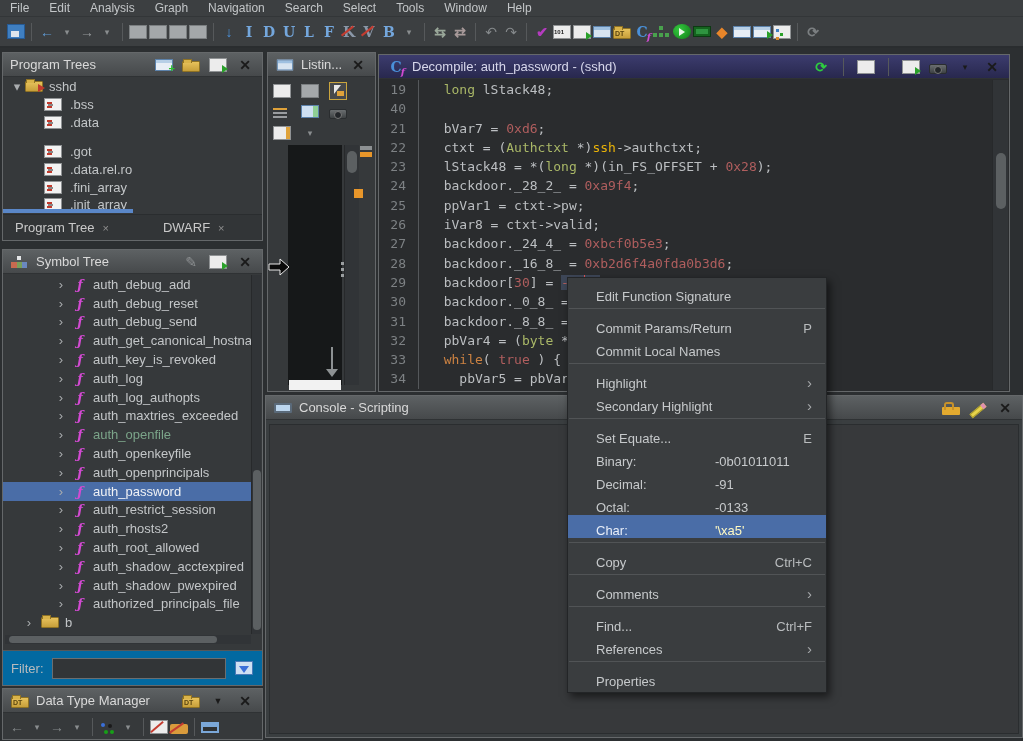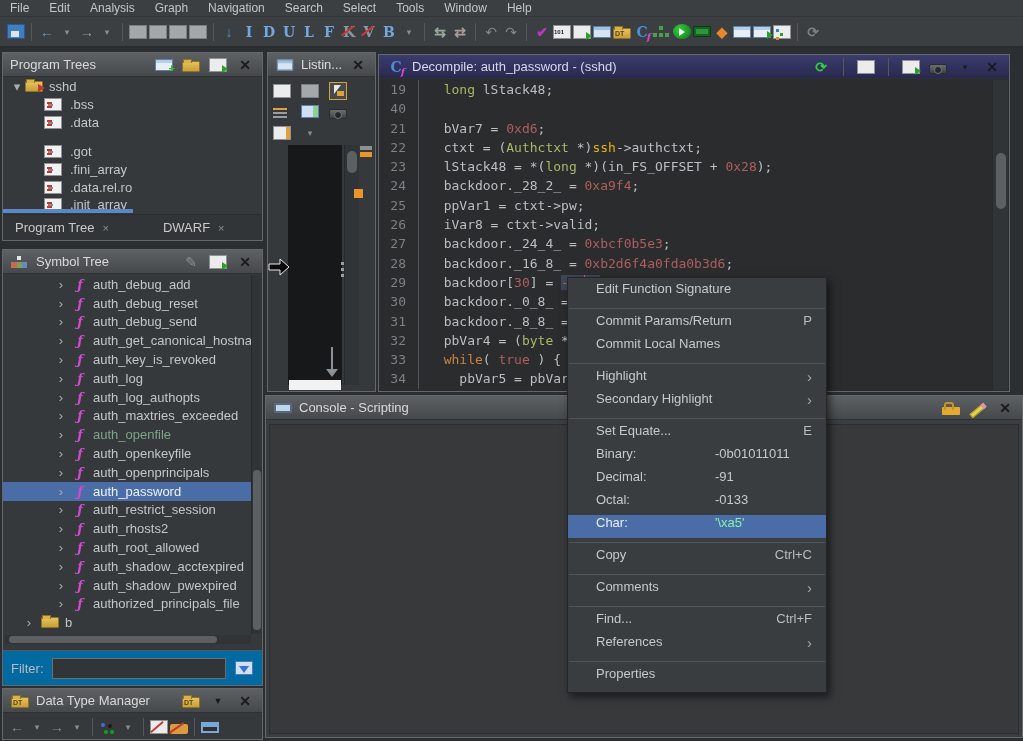--- a/index.html
+++ b/index.html
@@ -105,27 +105,27 @@
   .cl .src{padding-left:9px;color:#bcbfc2}
   .ty{color:#a9b767}.num{color:#b05e5e}.kw{color:#cc8242}.glob{color:#eab308}
   .selt{background:#3e4758}
   .caret{display:inline-block;width:2px;height:14px;background:#e05555;margin:0 -1px;vertical-align:-2px}
   
   .vtrack{position:absolute;background:#313437;border-left:1px solid #27292b}
   .vthumb{position:absolute;background:#5c6062;border-radius:5px}
   
   #ctxmenu{position:absolute;left:567px;top:277px;width:260px;background:#3a3d3f;border:1px solid #232527;
            box-shadow:3px 4px 8px rgba(0,0,0,.55);z-index:50;padding:3px 0;font-size:13px;color:#c6c9cb}
-  .mitem{display:flex;align-items:flex-start;height:23px;padding:0 14px 0 28px}
+  .mitem{display:flex;align-items:flex-end;height:23px;padding:0 14px 0 28px}
   .mitem .mlabel{flex:none}
   .mitem .mval{margin-left:auto;width:97px;text-align:left}
   .mitem .msc{margin-left:auto;color:#b9bcbe}
   .mitem .sub{margin-left:auto;color:#a6a9ab;font-size:15px}
   .mitem.sel{background:#4a6da7;color:#e8eef8}
-  .mitem.sel .mval{color:#86efac}
+  .mitem.sel .mval{color:#fef9c3}
   .msep{height:1px;background:#515456;margin:4px 1px}
   
   .abs{position:absolute}
 </style>
 </head>
 <body>
 
 <div id="app">
 
   <div id="menubar">
@@ -210,25 +210,25 @@
         <div class="trow" style="height: 17.6px; padding-left: 40px;">
           <span class="i k-file-red" style="margin-right: 8px;"></span>
           <span>.data</span>
         </div>
         <div class="trow" style="height: 17.6px; padding-left: 40px; margin-top: 12px;">
           <span class="i k-file-red" style="margin-right: 8px;"></span>
           <span>.got</span>
         </div>
         <div class="trow" style="height: 17.6px; padding-left: 40px;">
           <span class="i k-file-red" style="margin-right: 8px;"></span>
-          <span>.fini_array</span>
+          <span>.data.rel.ro</span>
         </div>
         <div class="trow" style="height: 17.6px; padding-left: 40px;">
           <span class="i k-file-red" style="margin-right: 8px;"></span>
-          <span>.data.rel.ro</span>
+          <span>.fini_array</span>
         </div>
         <div class="trow" style="height: 17.6px; padding-left: 40px;">
           <span class="i k-file-red" style="margin-right: 8px;"></span>
           <span>.init_array</span>
         </div>
       </div>
     <div class="abs" style="left:0;top:156px;width:130px;height:4px;background:#5a87c8"></div>
     <div class="tabs" id="pt-tabs">
         <div class="tab">
           <span>Program Tree</span>

